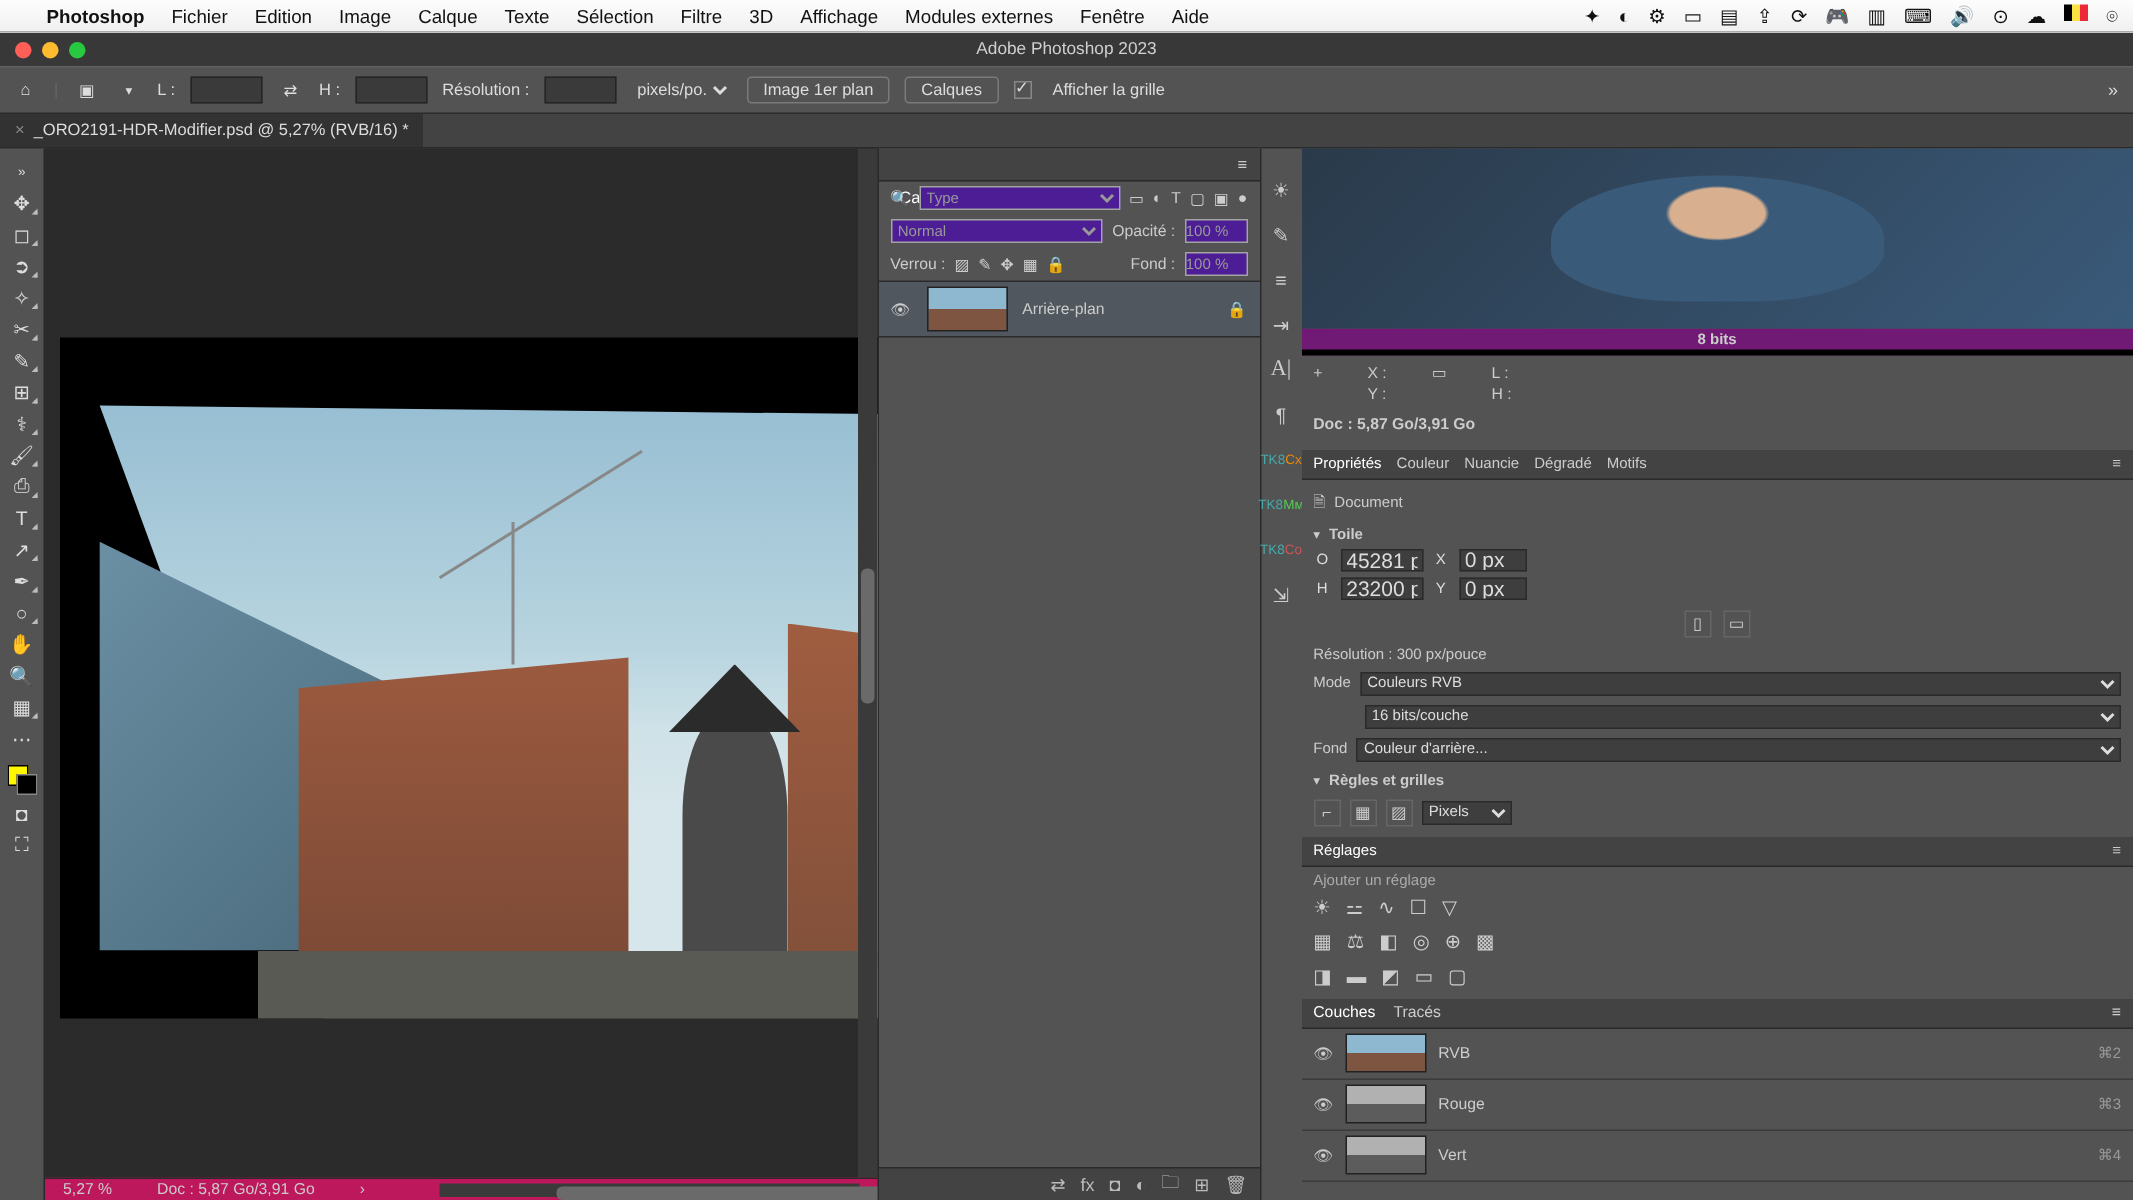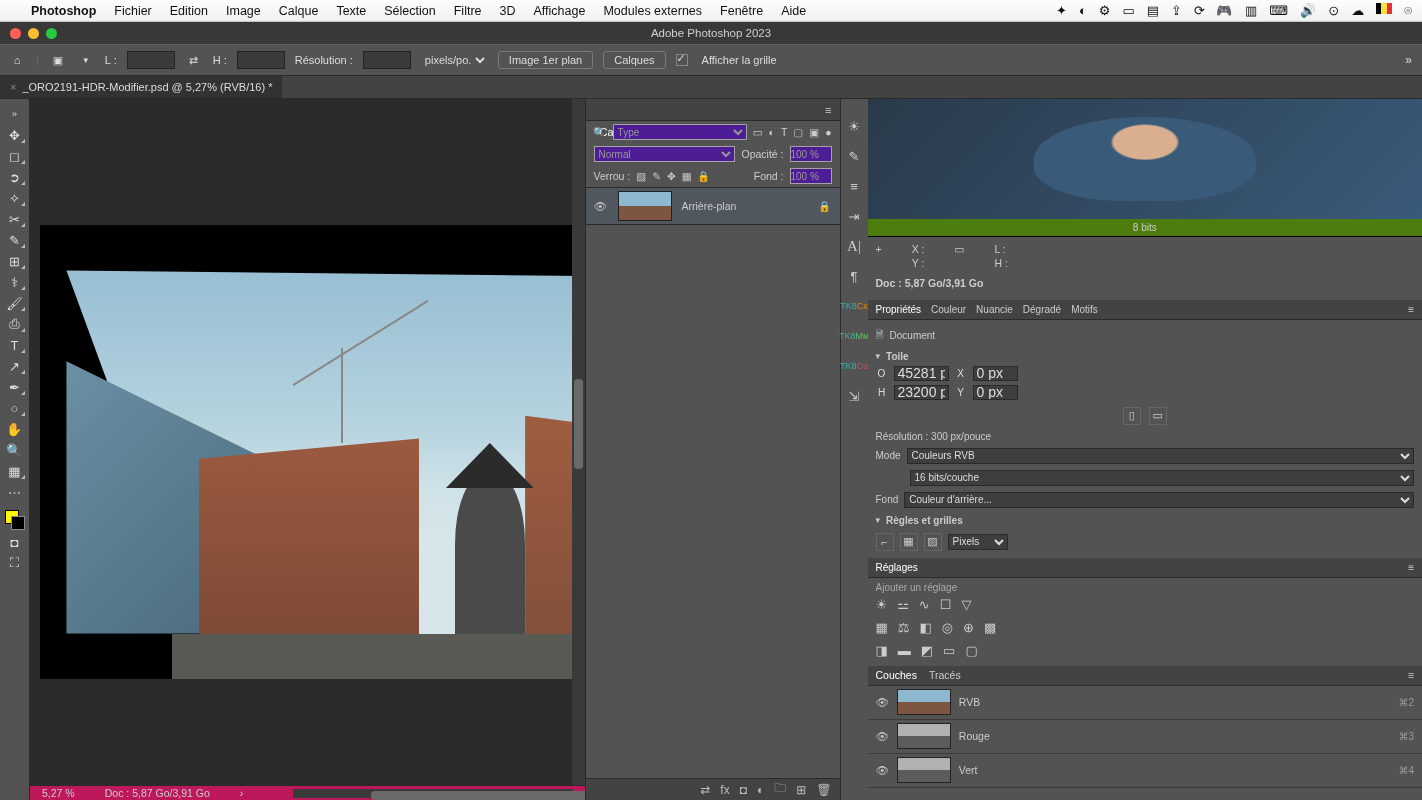--- a/index.html
+++ b/index.html
@@ -77,21 +77,21 @@
 .p-row select,.p-row input{background:#4c1d95;border:1px solid #a3a3a3;color:#999;font-size:10px;height:16px;}
 .layer{display:flex;align-items:center;height:38px;background:#4a6a8a33;border-top:1px solid #2a2a2a;border-bottom:1px solid #2a2a2a;padding:0 8px;gap:10px;}
 .layer .thumb{width:54px;height:30px;background:linear-gradient(#8eb8cf 50%,#7d5540 50%);border:1px solid #222;}
 .layer .eye{width:14px;}
 .panels .foot{height:22px;background:#434343;border-top:1px solid #2a2a2a;display:flex;align-items:center;justify-content:flex-end;gap:10px;padding:0 8px;font-size:12px;color:#bbb;margin-top:auto;}
 
 
 .rcol{flex:1;background:#535353;display:flex;flex-direction:column;font-size:10.5px;color:#ccc;}
 .webcam{height:120px;background:linear-gradient(135deg,#2a3a4a,#3a5a7a);position:relative;}
 .webcam::after{content:"";position:absolute;left:30%;top:15%;width:40%;height:70%;background:radial-gradient(ellipse at 50% 30%,#d8b090 20%,#3a5a7a 22%);border-radius:50% 50% 40% 40%;}
-.rcol .bitstrip{height:18px;background:#4d7c0f;display:flex;align-items:center;justify-content:center;font-size:10px;border-bottom:1px solid #000000;}
+.rcol .bitstrip{height:18px;background:#701a75;display:flex;align-items:center;justify-content:center;font-size:10px;border-bottom:4px solid #000000;font-weight:bold;}
 .rcol .info{padding:5px 8px;line-height:1.35;}
 .rcol .info .coord{display:flex;gap:30px;margin-bottom:6px;}
 .rcol .hint{color:#aaa;font-size:10px;}
 .rcol .ptabs{height:20px;background:#434343;display:flex;align-items:center;font-size:10px;border-bottom:1px solid #2a2a2a;gap:2px;padding:0 4px;}
 .rcol .ptabs span{padding:0 4px;}
 .rcol .ptabs .act{color:#fff;}
 .rcol .prop{padding:4px 8px;}
 .rcol .prop .sect{display:flex;align-items:center;gap:4px;padding:4px 0;font-size:10px;}
 .rcol .prop .sect::before{content:"▾";font-size:9px;color:#ccc;margin-right:2px;}
 .rcol .prop .grid{display:grid;grid-template-columns:12px 55px 12px 45px;gap:4px 6px;align-items:center;font-size:10px;}

